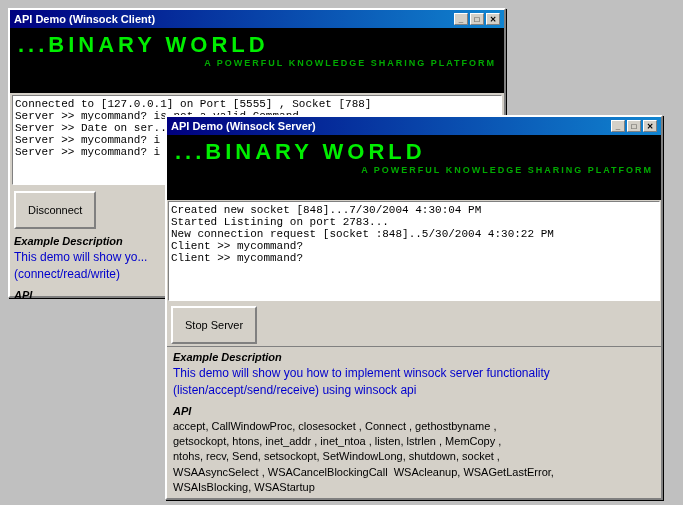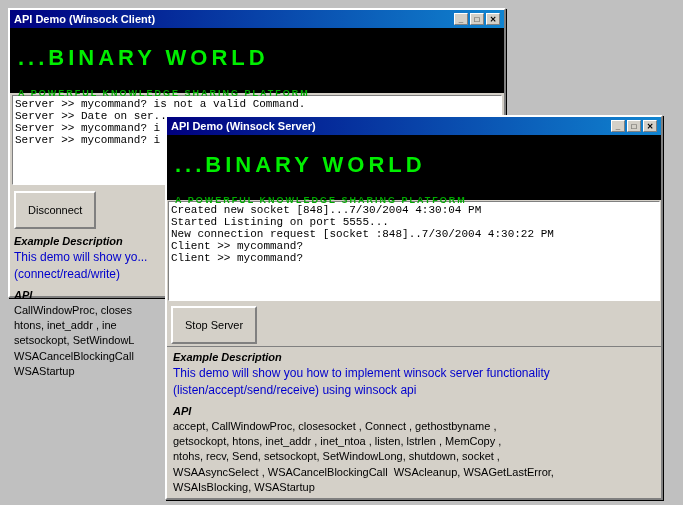--- a/index.html
+++ b/index.html
@@ -56,37 +56,38 @@
       align-items: center;
       justify-content: center;
       cursor: pointer;
       color: #000;
     }
 
     
     .banner {
       background: #000;
       color: #00cc00;
-      padding: 19px 8px;
+      padding: 6px 8px;
       font-family: 'Arial Black', Arial, sans-serif;
       font-weight: 900;
     }
 
     .banner-title {
       font-size: 22px;
       letter-spacing: 4px;
       line-height: 1;
       color: #00ee00;
     }
 
     .banner-subtitle {
       font-size: 9px;
       letter-spacing: 2px;
       color: #00aa00;
-      margin-top: 19px;
+      margin-top: 2px;
+      text-align: right;
     }
 
     
     .log-area {
       background: #ffffff;
       border: 1px solid;
       border-color: #808080 #ffffff #ffffff #808080;
       overflow-y: scroll;
       overflow-x: hidden;
       font-family: 'Courier New', monospace;
@@ -194,36 +195,36 @@
       <div class="tb-btn">✕</div>
     </div>
   </div>
 
   <div class="banner">
     <div class="banner-title">...BINARY WORLD</div>
     <div class="banner-subtitle">A POWERFUL KNOWLEDGE SHARING PLATFORM</div>
   </div>
 
   <div class="log-area">
+    <div>Connected to [127.0.0.1] on Port [5555] , Socket [788]</div>
     <div>Server &gt;&gt; mycommand? is not a valid Command.</div>
     <div>Server &gt;&gt; Date on ser...</div>
     <div>Server &gt;&gt; mycommand? i</div>
     <div>Server &gt;&gt; mycommand? i</div>
   </div>
 
   <div class="bottom-panel">
     <div class="left-panel">
       <button class="win-button">Disconnect</button>
       <div style="margin-top:6px;">
         <div class="section-label">Example Description</div>
         <div class="description-text">This demo will show yo...<br>(connect/read/write)</div>
       </div>
       <div style="margin-top:6px;">
         <div class="section-label">API</div>
-        <div class="api-text">CallWindowProc, closes<br>htons, inet_addr , ine<br>setsockopt, SetWindowL<br>WSACancelBlockingCall<br>WSAStartup</div>
       </div>
     </div>
   </div>
 </div>
 
 <div class="window" id="server-window">
   <div class="title-bar">
     <div class="title-bar-text">
       <span>API Demo (Winsock Server)</span>
     </div>
@@ -234,22 +235,22 @@
     </div>
   </div>
 
   <div class="banner">
     <div class="banner-title">...BINARY WORLD</div>
     <div class="banner-subtitle">A POWERFUL KNOWLEDGE SHARING PLATFORM</div>
   </div>
 
   <div class="log-area">
     <div>Created new socket [848]...7/30/2004 4:30:04 PM</div>
-    <div>Started Listining on port 5555...</div>
-    <div>New connection request [socket :848]..7/30/2004 4:30:22 PM</div>
+    <div>Started Listining on port 2783...</div>
+    <div>New connection request [socket :848]..5/30/2004 4:30:22 PM</div>
     <div>Client &gt;&gt; mycommand?</div>
     <div>Client &gt;&gt; mycommand?</div>
   </div>
 
   <div style="padding: 4px 4px 2px 4px;">
     <button class="win-button">Stop Server</button>
   </div>
 
   <div class="desc-panel" style="border-top: 1px solid #808080; padding: 4px 6px;">
     <div class="section-label">Example Description</div>

